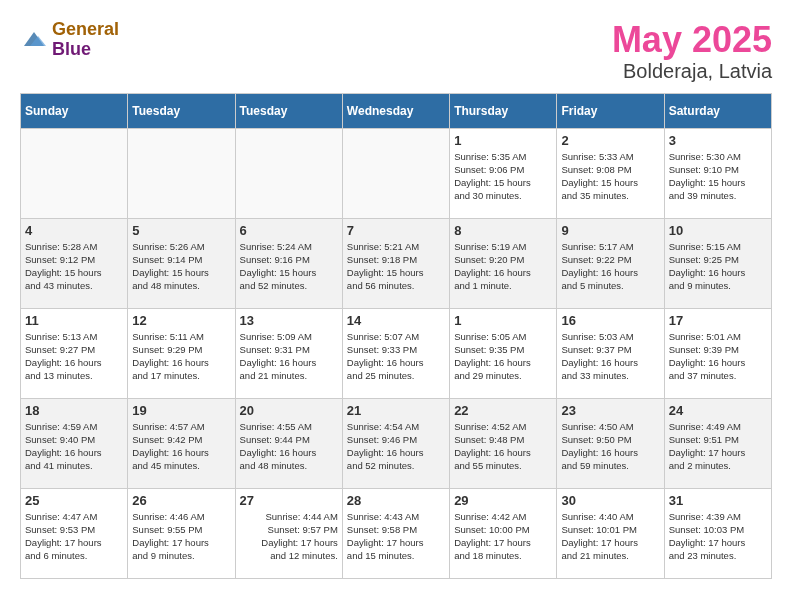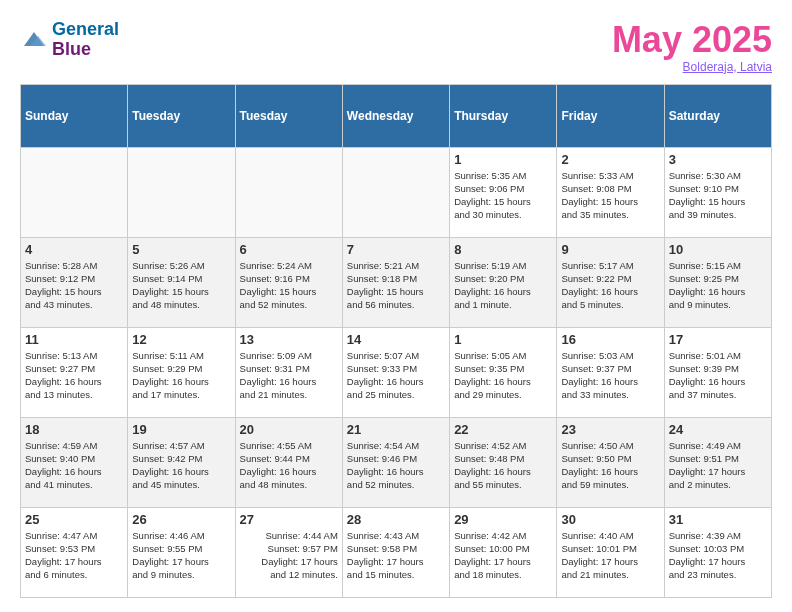--- a/index.html
+++ b/index.html
@@ -21,21 +21,21 @@
       align-items: center;
     }
     .logo-text {
       display: flex;
       flex-direction: column;
       line-height: 1.1;
     }
     .logo-general {
       font-size: 18px;
       font-weight: bold;
-      color: #0369a1;
+      color: #a16207;
     }
     .logo-blue {
       font-size: 18px;
       font-weight: bold;
       color: #701a75;
     }
     .logo-icon {
       width: 28px;
       height: 28px;
       margin-right: 4px;
@@ -43,35 +43,34 @@
     .title-block {
       text-align: right;
     }
     .month-year {
       font-size: 36px;
       font-weight: bold;
       color: #ec4899;
       line-height: 1.1;
     }
     .location {
-      font-size: 12px;
-      color: #8b5cf6;
-      text-decoration: underline;
+      font-size: 20px;
+      color: #404040;
     }
     table {
       width: 100%;
       border-collapse: collapse;
       table-layout: fixed;
     }
     th {
       background-color: #2e6da4;
       color: #fff;
       font-size: 12px;
       font-weight: bold;
-      padding: 24px 4px;
+      padding: 10px 4px;
       text-align: left;
       border: 1px solid #ccc;
     }
     td {
       vertical-align: top;
       border: 1px solid #ccc;
       padding: 4px 4px;
       font-size: 10px;
       color: #333;
       height: 90px;

